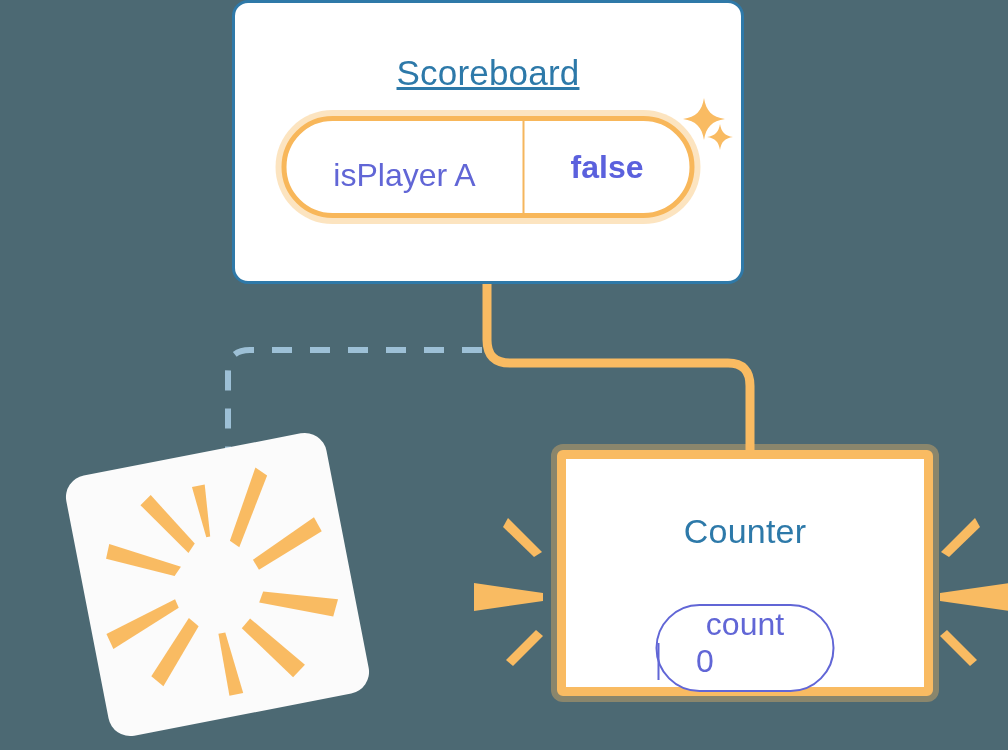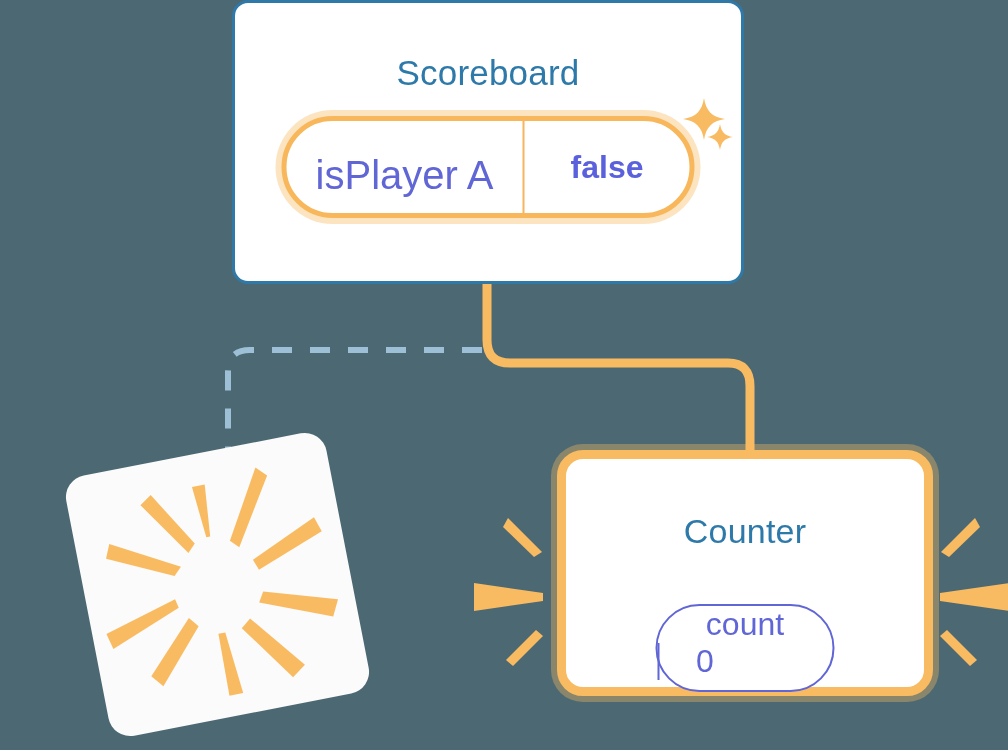--- a/index.html
+++ b/index.html
@@ -46,20 +46,21 @@
   .card-title {
     text-align: center;
     color: #2d79a9;
     font-size: 35px;
     font-weight: 400;
     letter-spacing: 0.2px;
     line-height: 1;
   }
   .card-scoreboard .card-title {
     margin-top: 52px;
+    text-decoration: underline;
   }
 
   
   .pill-wrap {
     position: absolute;
     left: 50%;
     transform: translateX(-50%);
     top: 113px;
   }
   .pill-hl {
@@ -71,21 +72,21 @@
     background: #ffffff;
     box-shadow: 0 0 0 6px rgba(248,183,90,0.38);
     box-sizing: border-box;
   }
   .pill-hl .pk {
     display: flex;
     align-items: center;
     justify-content: center;
     width: 236px;
     color: #6166d6;
-    font-size: 40px;
+    font-size: 32px;
     font-weight: 400;
     margin-top: 16px;
   }
   .pill-hl .pv {
     display: flex;
     align-items: center;
     justify-content: center;
     width: 165px;
     color: #5b61dd;
     font-size: 32px;
@@ -102,21 +103,21 @@
 
   
   .card-counter {
     position: absolute;
     left: 557px;
     top: 450px;
     width: 376px;
     height: 246px;
     background: #ffffff;
     border: 9px solid #f9bb62;
-    border-radius: 26px;
+    border-radius: 6px;
     box-sizing: border-box;
     box-shadow: 0 0 0 6px rgba(249,187,98,0.36);
     z-index: 3;
   }
   .card-counter .card-title {
     margin-top: 55px;
     font-size: 34px;
   }
   .pill-plain {
     position: absolute;

